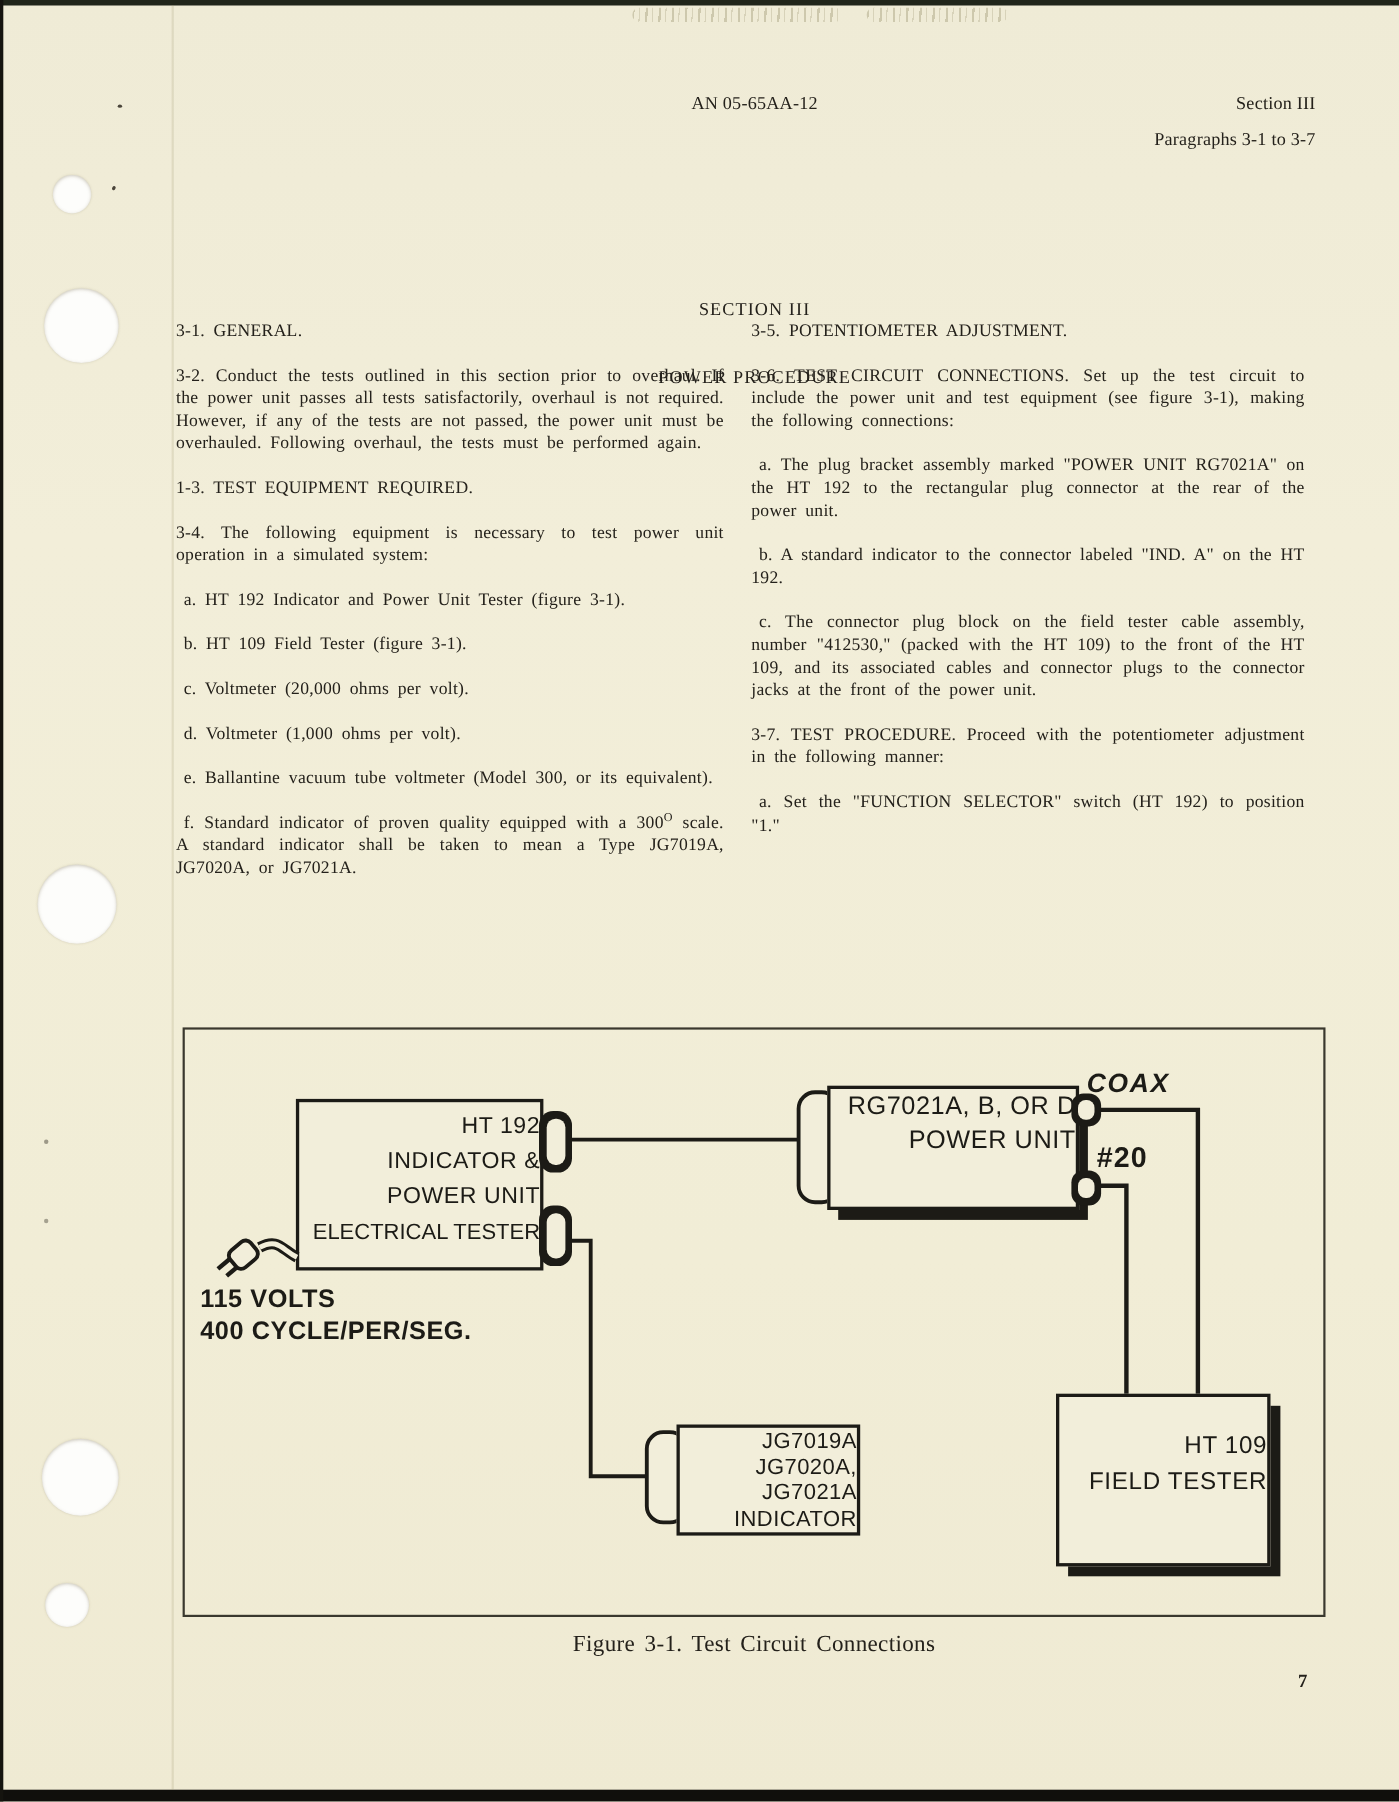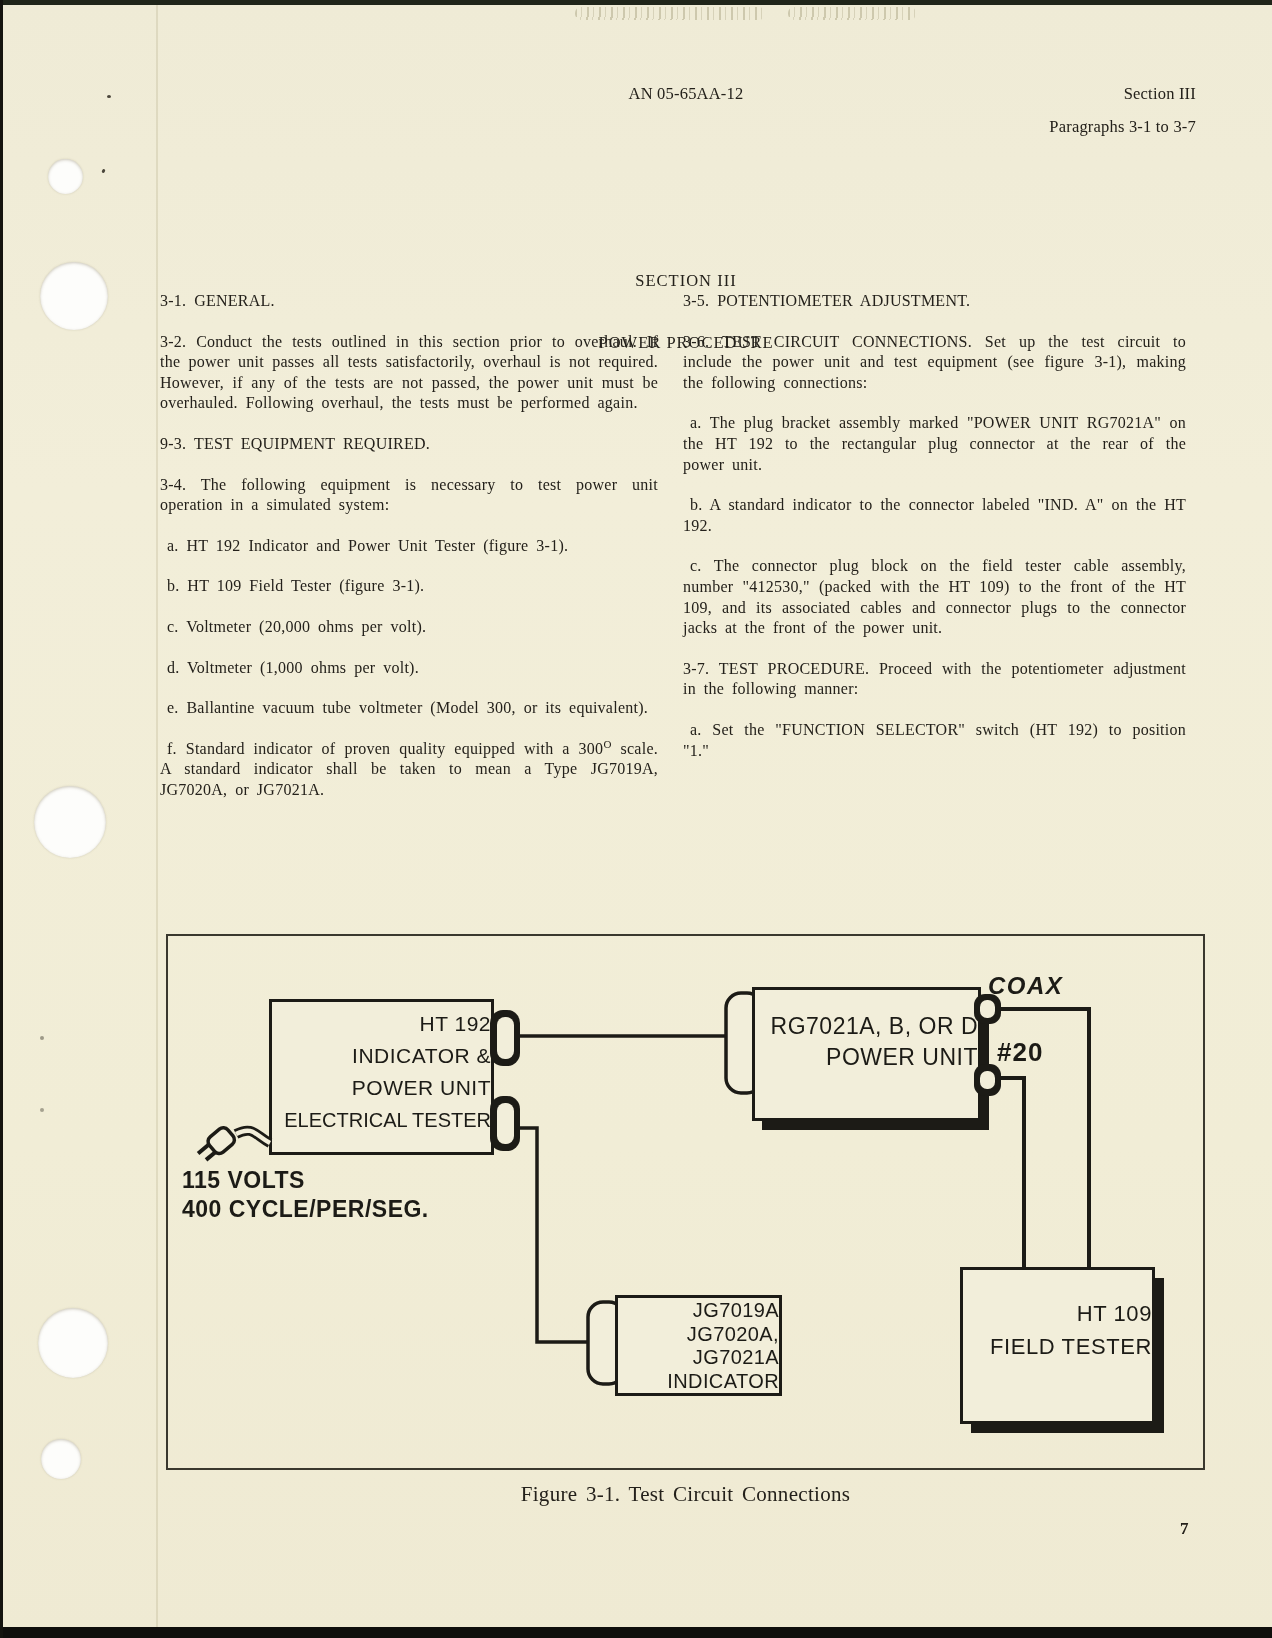--- a/index.html
+++ b/index.html
@@ -66,21 +66,21 @@
 
   <div class="hdr center" style="left:436px;top:84px;width:500px;">AN 05-65AA-12</div>
   <div class="hdr right" style="left:956px;top:84px;width:240px;">Section III</div>
   <div class="hdr right" style="left:956px;top:117px;width:240px;">Paragraphs 3-1 to 3-7</div>
   <div class="hdr center" style="left:436px;top:271px;width:500px;letter-spacing:1px;">SECTION III</div>
   <div class="hdr center" style="left:436px;top:333px;width:500px;letter-spacing:1px;">POWER PROCEDURE</div>
 
   <div class="col" style="left:160px;top:291px;width:498px;">
     <p>3-1.  GENERAL.</p>
     <p>3-2.  Conduct the tests outlined in this section prior to overhaul.  If the power unit passes all tests satisfactorily, overhaul is not required.  However, if any of the tests are not passed, the power unit must be overhauled.  Following overhaul, the tests must be performed again.</p>
-    <p>9-3.  TEST EQUIPMENT REQUIRED.</p>
+    <p>1-3.  TEST EQUIPMENT REQUIRED.</p>
     <p>3-4.  The following equipment is necessary to test power unit operation in a simulated system:</p>
     <p class="item">a.  HT 192 Indicator and Power Unit Tester (figure 3-1).</p>
     <p class="item">b.  HT 109 Field Tester (figure 3-1).</p>
     <p class="item">c.  Voltmeter (20,000 ohms per volt).</p>
     <p class="item">d.  Voltmeter (1,000 ohms per volt).</p>
     <p class="item">e.  Ballantine vacuum tube voltmeter (Model 300, or its equivalent).</p>
     <p class="item"><span>f.  Standard indicator of proven quality equipped with a 300</span><sup class="deg">O</sup><span> scale.  A standard indicator shall be taken to mean a Type JG7019A, JG7020A, or JG7021A.</span></p>
   </div>
 
   <div class="col" style="left:683px;top:291px;width:503px;">
@@ -103,21 +103,21 @@
       <rect x="558" y="57" width="36" height="100" rx="15" fill="#f2eeda" stroke="#1c1b16" stroke-width="3.5"></rect>
       <rect x="420" y="366" width="36" height="82" rx="15" fill="#f2eeda" stroke="#1c1b16" stroke-width="3.5"></rect>
     </svg>
 
     <div class="dbox z2" style="left:101px;top:63px;width:219px;height:144px;font-size:21px;line-height:32px;padding-top:6px;letter-spacing:.5px;">
       <div class="bl">HT 192</div>
       <div class="bl">INDICATOR &amp;</div>
       <div class="bl">POWER UNIT</div>
       <div class="bl" style="letter-spacing:0;font-size:20px;">ELECTRICAL TESTER</div>
     </div>
-    <div class="dbox z2" style="left:584px;top:51px;width:223px;height:107px;font-size:23px;line-height:31px;padding-top:21px;letter-spacing:.5px;box-shadow:9px 10px 0 -1px #1c1b16;">
+    <div class="dbox z2" style="left:584px;top:51px;width:223px;height:107px;font-size:23px;line-height:31px;letter-spacing:.5px;box-shadow:9px 10px 0 -1px #1c1b16;">
       <div class="bl">RG7021A, B, OR D</div>
       <div class="bl">POWER UNIT</div>
     </div>
     <div class="dbox z2" style="left:447px;top:359px;width:161px;height:94px;font-size:20px;line-height:23.5px;padding-top:1px;letter-spacing:.4px;">
       <div class="bl">JG7019A</div>
       <div class="bl">JG7020A,</div>
       <div class="bl">JG7021A</div>
       <div class="bl">INDICATOR</div>
     </div>
     <div class="dbox z2" style="left:792px;top:331px;width:189px;height:124px;font-size:22px;line-height:33px;padding-top:27px;letter-spacing:.6px;box-shadow:10px 10px 0 -1px #1c1b16;">

